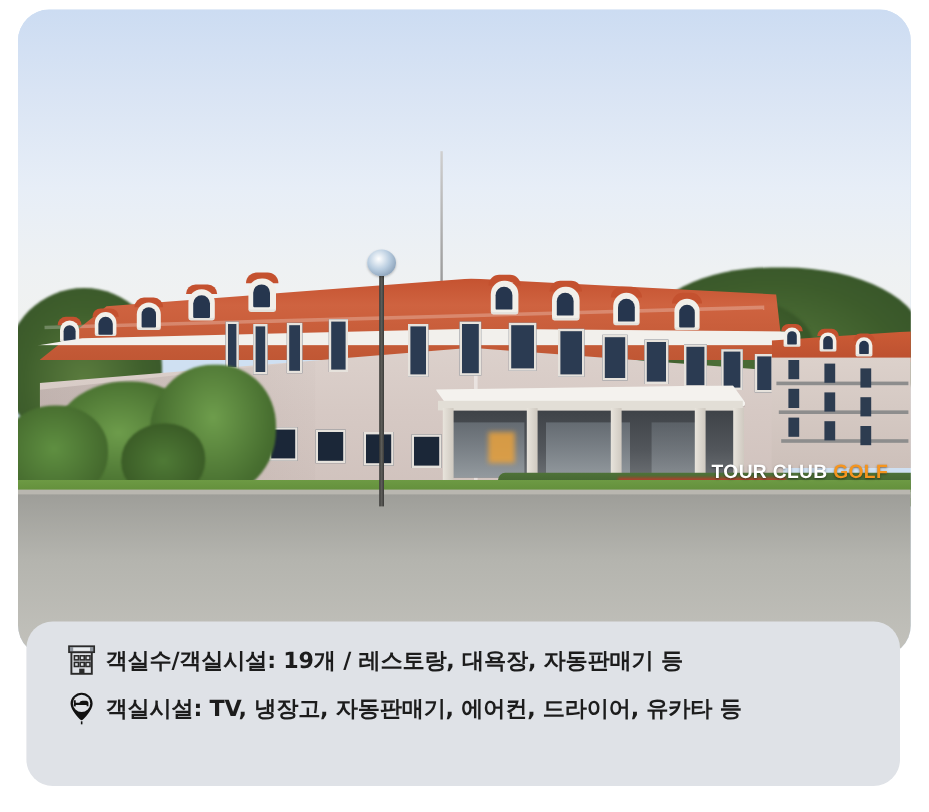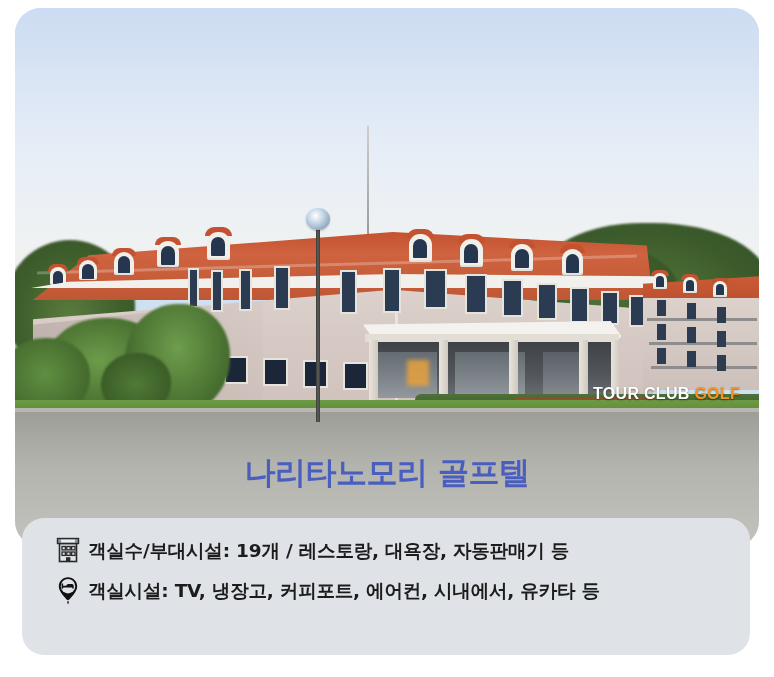--- a/index.html
+++ b/index.html
@@ -475,50 +475,49 @@
       <div class="lamp-globe"></div>
 
       <div class="watermark">
         <span class="wm-white">TOUR CLUB</span>
         <span class="wm-orange">GOLF</span>
       </div>
 
     </div>
   </div>
 
-  <div class="title">나리타노모리 골프텔</div>
 
   <div class="infobox">
 
 
     <div class="info-row">
       <span class="info-icon">
         <svg width="24" height="26" viewBox="0 0 24 26" aria-hidden="true">
           <rect x="3.5" y="6.5" width="17" height="18" fill="none" stroke="#2a2a2a" stroke-width="1.6"></rect>
           <rect x="1.5" y="1.5" width="21" height="5" fill="#8d939b" stroke="#2a2a2a" stroke-width="1.4"></rect>
           <rect x="5" y="2.6" width="14" height="2.8" fill="#e9ecef"></rect>
           <rect x="6" y="9.5" width="3.4" height="3.4" fill="none" stroke="#2a2a2a" stroke-width="1.3"></rect>
           <rect x="10.8" y="9.5" width="3.4" height="3.4" fill="none" stroke="#2a2a2a" stroke-width="1.3"></rect>
           <rect x="15.6" y="9.5" width="3.4" height="3.4" fill="none" stroke="#2a2a2a" stroke-width="1.3"></rect>
           <rect x="6" y="15" width="3.4" height="3.4" fill="none" stroke="#2a2a2a" stroke-width="1.3"></rect>
           <rect x="10.8" y="15" width="3.4" height="3.4" fill="none" stroke="#2a2a2a" stroke-width="1.3"></rect>
           <rect x="15.6" y="15" width="3.4" height="3.4" fill="none" stroke="#2a2a2a" stroke-width="1.3"></rect>
           <rect x="10" y="20.2" width="4.4" height="4.3" fill="#2a2a2a"></rect>
         </svg>
       </span>
-      <span class="info-text">객실수/부대시설: 19개 / 레스토랑, 대욕장, 자동판매기 등</span>
+      <span class="info-text">객실수/객실시설: 19개 / 레스토랑, 대욕장, 자동판매기 등</span>
     </div>
 
     <div class="info-row">
       <span class="info-icon">
         <svg width="24" height="28" viewBox="0 0 24 28" aria-hidden="true">
           <path d="M12 1.2C6.9 1.2 2.8 5.3 2.8 10.4c0 5.6 7.7 12.8 8.3 13.4.5.5 1.3.5 1.8 0 .6-.6 8.3-7.8 8.3-13.4 0-5.1-4.1-9.2-9.2-9.2z" fill="#111111"></path>
           <circle cx="12" cy="10.2" r="7.2" fill="#dfe2e7"></circle>
           <path d="M5.6 12.6V7.6h1.5v2.1h3.1c.4-1 1.4-1.7 2.6-1.7h3.1c1 0 1.8.8 1.8 1.8v2.8h-1.5v-1.1H7.1v1.2z" fill="#111111"></path>
           <rect x="11.4" y="25.1" width="1.3" height="2.6" fill="#111111"></rect>
         </svg>
       </span>
-      <span class="info-text">객실시설: TV, 냉장고, 커피포트, 에어컨, 시내에서, 유카타 등</span>
+      <span class="info-text">객실시설: TV, 냉장고, 자동판매기, 에어컨, 드라이어, 유카타 등</span>
     </div>
 
   </div>
 
 </div>
 
 </body></html>

